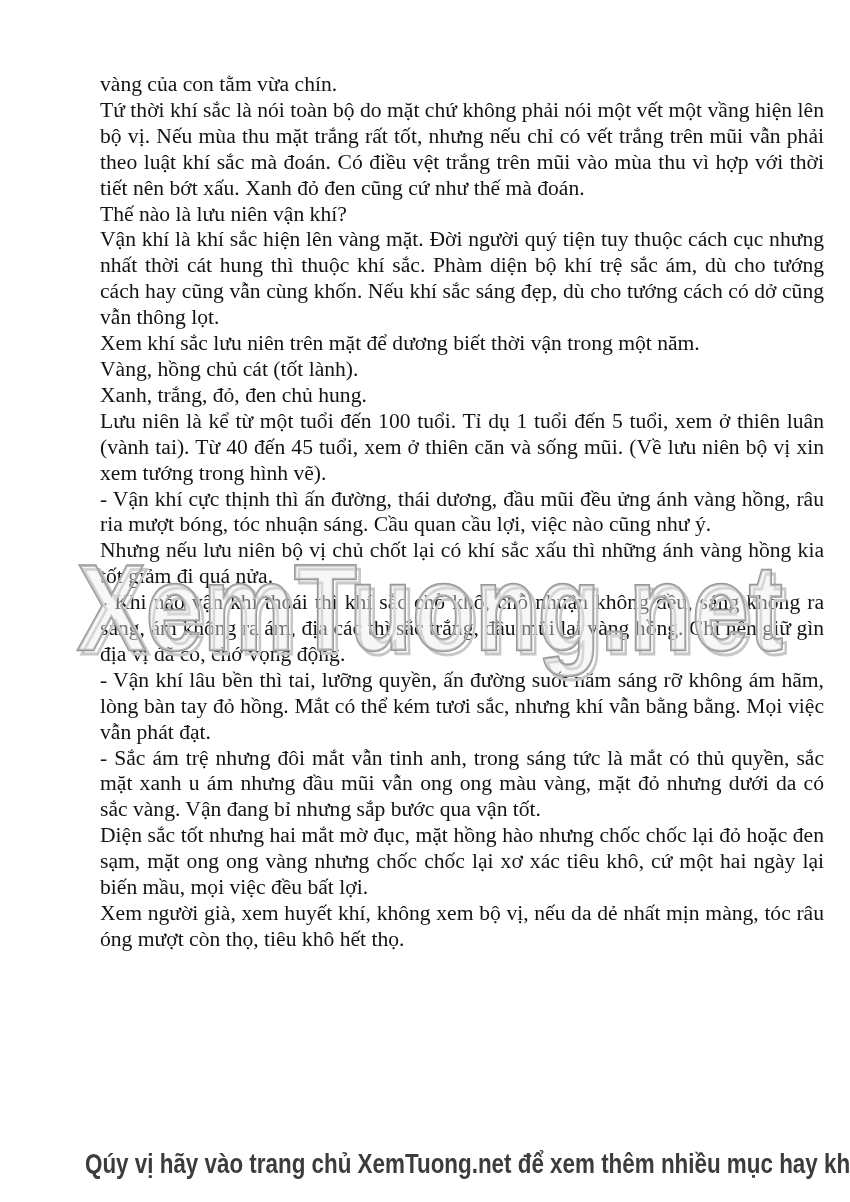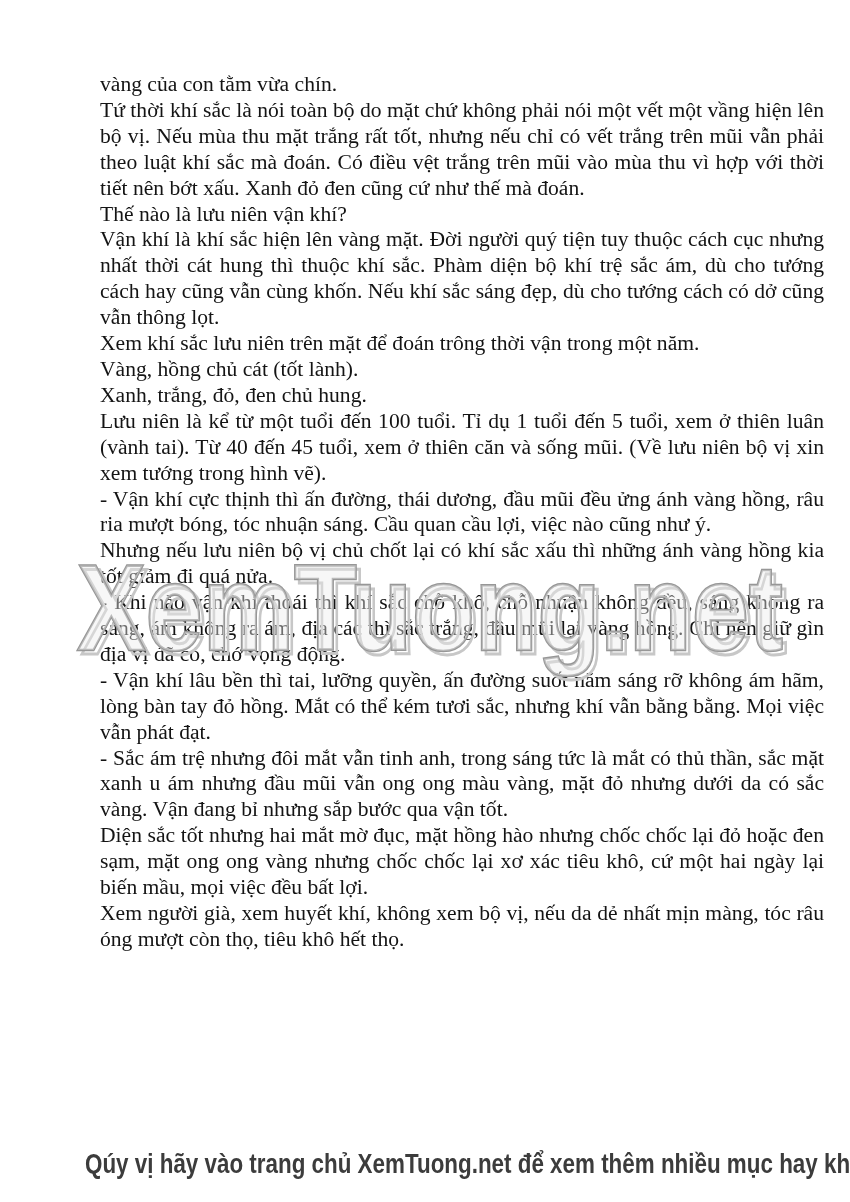--- a/index.html
+++ b/index.html
@@ -68,29 +68,29 @@
 </head>
 <body>
 
 <div class="page">
 
   <div class="content">
     <p>vàng của con tằm vừa chín.</p>
     <p>Tứ thời khí sắc là nói toàn bộ do mặt chứ không phải nói một vết một vầng hiện lên bộ vị. Nếu mùa thu mặt trắng rất tốt, nhưng nếu chỉ có vết trắng trên mũi vẫn phải theo luật khí sắc mà đoán. Có điều vệt trắng trên mũi vào mùa thu vì hợp với thời tiết nên bớt xấu. Xanh đỏ đen cũng cứ như thế mà đoán.</p>
     <p>Thế nào là lưu niên vận khí?</p>
     <p>Vận khí là khí sắc hiện lên vàng mặt. Đời người quý tiện tuy thuộc cách cục nhưng nhất thời cát hung thì thuộc khí sắc. Phàm diện bộ khí trệ sắc ám, dù cho tướng cách hay cũng vẫn cùng khốn. Nếu khí sắc sáng đẹp, dù cho tướng cách có dở cũng vẫn thông lọt.</p>
-    <p>Xem khí sắc lưu niên trên mặt để đoán trông thời vận trong một năm.</p>
+    <p>Xem khí sắc lưu niên trên mặt để dương biết thời vận trong một năm.</p>
     <p>Vàng, hồng chủ cát (tốt lành).</p>
     <p>Xanh, trắng, đỏ, đen chủ hung.</p>
     <p>Lưu niên là kể từ một tuổi đến 100 tuổi. Tỉ dụ 1 tuổi đến 5 tuổi, xem ở thiên luân (vành tai). Từ 40 đến 45 tuổi, xem ở thiên căn và sống mũi. (Về lưu niên bộ vị xin xem tướng trong hình vẽ).</p>
     <p>- Vận khí cực thịnh thì ấn đường, thái dương, đầu mũi đều ửng ánh vàng hồng, râu ria mượt bóng, tóc nhuận sáng. Cầu quan cầu lợi, việc nào cũng như ý.</p>
     <p>Nhưng nếu lưu niên bộ vị chủ chốt lại có khí sắc xấu thì những ánh vàng hồng kia tốt giảm đi quá nửa.</p>
     <p>- Khi nào vận khí thoái thì khí sắc chỗ khô, chỗ nhuận không đều, sáng không ra sáng, ám không ra ám, địa các thì sắc trắng, đầu mũi lại vàng hồng. Chỉ nên giữ gìn địa vị đã có, chớ vọng động.</p>
     <p>- Vận khí lâu bền thì tai, lưỡng quyền, ấn đường suốt năm sáng rỡ không ám hãm, lòng bàn tay đỏ hồng. Mắt có thể kém tươi sắc, nhưng khí vẫn bằng bằng. Mọi việc vẫn phát đạt.</p>
-    <p>- Sắc ám trệ nhưng đôi mắt vẫn tinh anh, trong sáng tức là mắt có thủ thần, sắc mặt xanh u ám nhưng đầu mũi vẫn ong ong màu vàng, mặt đỏ nhưng dưới da có sắc vàng. Vận đang bỉ nhưng sắp bước qua vận tốt.</p>
+    <p>- Sắc ám trệ nhưng đôi mắt vẫn tinh anh, trong sáng tức là mắt có thủ quyền, sắc mặt xanh u ám nhưng đầu mũi vẫn ong ong màu vàng, mặt đỏ nhưng dưới da có sắc vàng. Vận đang bỉ nhưng sắp bước qua vận tốt.</p>
     <p>Diện sắc tốt nhưng hai mắt mờ đục, mặt hồng hào nhưng chốc chốc lại đỏ hoặc đen sạm, mặt ong ong vàng nhưng chốc chốc lại xơ xác tiêu khô, cứ một hai ngày lại biến mầu, mọi việc đều bất lợi.</p>
     <p>Xem người già, xem huyết khí, không xem bộ vị, nếu da dẻ nhất mịn màng, tóc râu óng mượt còn thọ, tiêu khô hết thọ.</p>
   </div>
 
   <svg class="watermark" width="850" height="185" viewBox="0 0 850 185">
     <text class="wm-shadow" x="434" y="119" text-anchor="middle" textLength="706" lengthAdjust="spacingAndGlyphs">XemTuong.net</text>
     <text class="wm-main" x="430" y="115" text-anchor="middle" textLength="706" lengthAdjust="spacingAndGlyphs">XemTuong.net</text>
   </svg>
 
   <div class="footer"><span>Qúy vị hãy vào trang chủ </span><span>XemTuong.net</span><span> để xem thêm nhiều mục hay khác</span></div>

